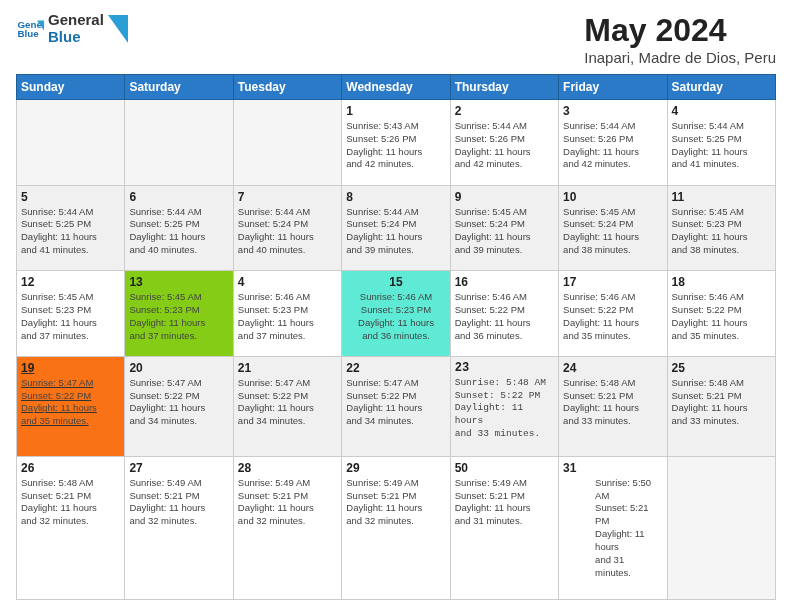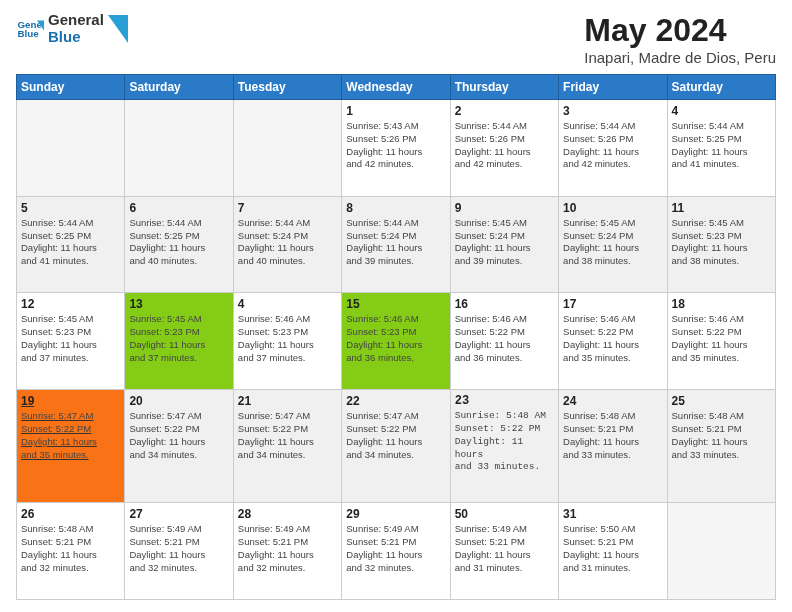--- a/index.html
+++ b/index.html
@@ -229,21 +229,21 @@
 Daylight: 11 hours
 and 37 minutes.</div>
           </td>
           <td style="background: rgb(255, 255, 255);">
             <span class="day-number">4</span>
             <div class="day-info" style="white-space: pre-line;">Sunrise: 5:46 AM
 Sunset: 5:23 PM
 Daylight: 11 hours
 and 37 minutes.</div>
           </td>
-          <td style="background: #84cc16;">
+          <td style="background: #5eead4; text-align: center;">
             <span class="day-number">15</span>
             <div class="day-info" style="white-space: pre-line;">Sunrise: 5:46 AM
 Sunset: 5:23 PM
 Daylight: 11 hours
 and 36 minutes.</div>
           </td>
           <td style="background: rgb(255, 255, 255);">
             <span class="day-number">16</span>
             <div class="day-info" style="white-space: pre-line;">Sunrise: 5:46 AM
 Sunset: 5:22 PM
@@ -347,21 +347,21 @@
           </td>
           <td style="background: rgb(255, 255, 255);">
             <span class="day-number">50</span>
             <div class="day-info" style="white-space: pre-line;">Sunrise: 5:49 AM
 Sunset: 5:21 PM
 Daylight: 11 hours
 and 31 minutes.</div>
           </td>
           <td style="background: rgb(255, 255, 255);">
             <span class="day-number">31</span>
-            <div class="day-info" style="white-space: pre-line;">Sunrise: 5:50 AM
+            <div class="day-info" style="white-space: pre-line; margin-left: 32px;">Sunrise: 5:50 AM
 Sunset: 5:21 PM
 Daylight: 11 hours
 and 31 minutes.</div>
           </td>
           <td class="empty"></td>
         </tr>
       </tbody>
   </table>
 </div>
 

